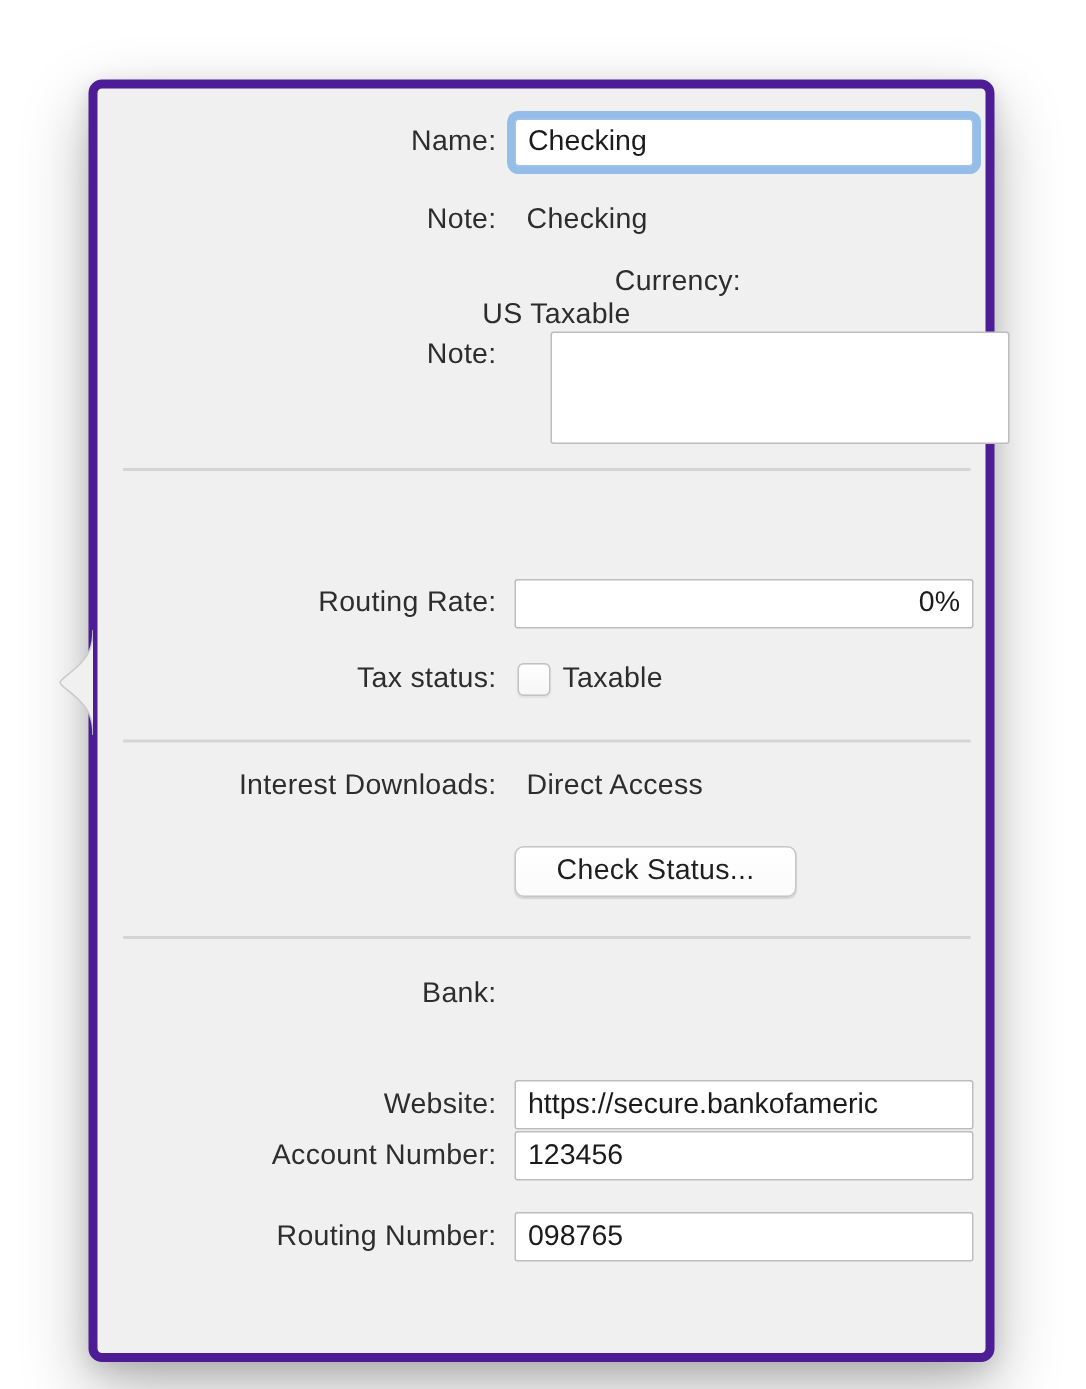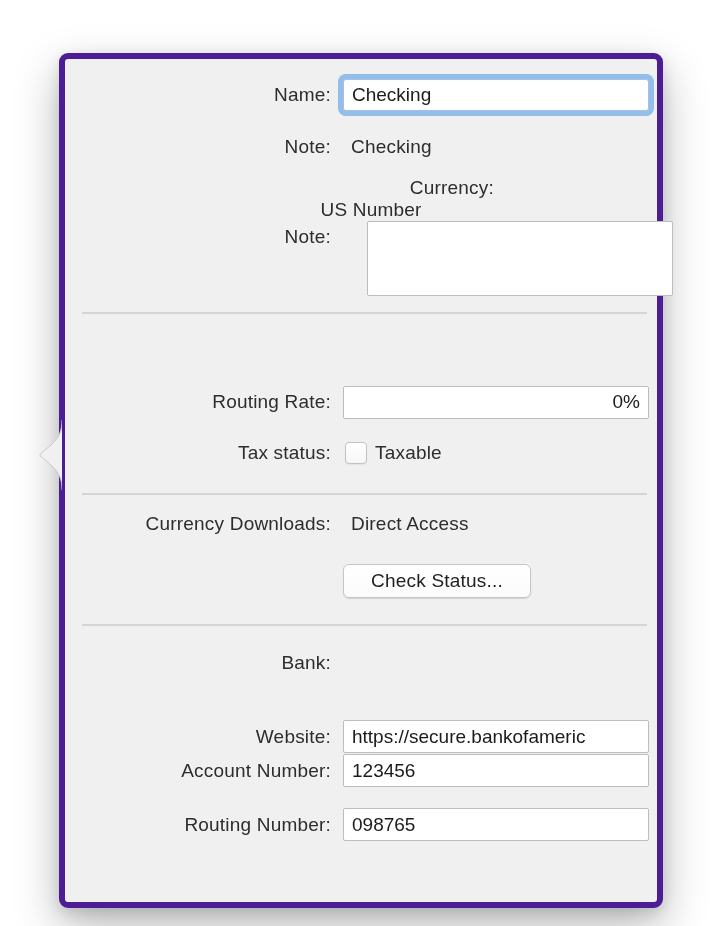--- a/index.html
+++ b/index.html
@@ -181,21 +181,21 @@
     <div class="row r-type">
       <div class="lbl">Note:</div>
       <div class="fcol">
         <div class="static-val">Checking</div>
       </div>
     </div>
 
     <div class="row r-currency">
       <div class="lbl">Currency:</div>
       <div class="fcol">
-        <div class="static-val">US Number</div>
+        <div class="static-val">US Taxable</div>
       </div>
     </div>
 
     <div class="row r-note">
       <div class="lbl">Note:</div>
       <div class="fcol">
         <textarea class="textarea" style=""></textarea>
       </div>
     </div>
 
@@ -213,21 +213,21 @@
       <div class="lbl">Tax status:</div>
       <div class="fcol">
         <input type="checkbox" class="checkbox" style="">
         <span class="cb-label">Taxable</span>
       </div>
     </div>
 
     <div class="divider d2"></div>
 
     <div class="row r-autodl">
-      <div class="lbl">Currency Downloads:</div>
+      <div class="lbl">Interest Downloads:</div>
       <div class="fcol">
         <div class="static-val">Direct Access</div>
       </div>
     </div>
 
     <div class="row r-button">
       <div class="lbl"></div>
       <div class="fcol">
         <button class="btn">Check Status...</button>
       </div>

